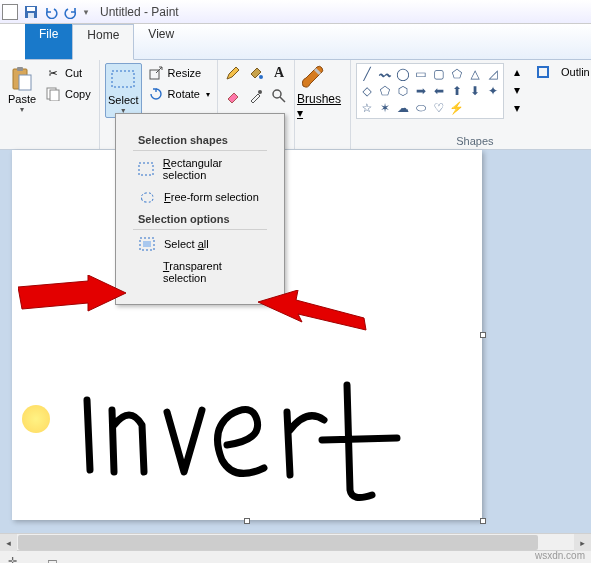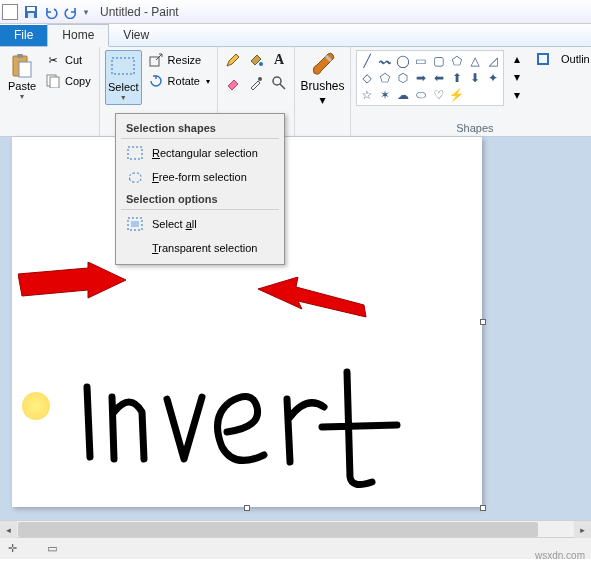--- a/index.html
+++ b/index.html
@@ -7,49 +7,49 @@
 
 
 .titlebar { height: 24px; background: linear-gradient(#fff,#eef); display:flex; align-items:center; padding:0 2px; border-bottom:1px solid #ccc; }
 .titlebar .sys-icon { width:16px; height:16px; background:#fff; border:1px solid #888; margin-right:4px; }
 .qat { display:flex; gap:2px; align-items:center; }
 .qat-btn { width:18px; height:18px; display:flex; align-items:center; justify-content:center; cursor:pointer; }
 .qat-sep { width:8px; text-align:center; color:#666; font-size:9px; }
 .title-text { margin-left:10px; color:#444; font-size:12px; }
 
 
-.tabs { height: 23px; display:flex; align-items:flex-end; background: linear-gradient(#fff,#e8f0fb); border-bottom:1px solid #b6c6db; }
+.tabs { height: 36px; display:flex; background: linear-gradient(#fff,#e8f0fb); border-bottom:1px solid #b6c6db;margin-left:25px; }
 .tab { padding:3px 14px 4px; font-size:12px; color:#333; cursor:pointer; }
 .tab.file { background:#1979ca; color:#fff; }
 .tab.active { background:#f5f6f7; border:1px solid #b6c6db; border-bottom:1px solid #f5f6f7; margin-bottom:-1px; }
 
 
 .ribbon { height: 90px; background:#f5f6f7; display:flex; border-bottom:1px solid #c3cedb; }
 .group { border-right:1px solid #d6dbe2; display:flex; flex-direction:column; }
 .group-body { flex:1; display:flex; align-items:flex-start; padding:3px 5px; gap:2px; }
 .group-label { text-align:center; font-size:11px; color:#5a6a7a; padding:1px 0 2px; }
 .bigbtn { display:flex; flex-direction:column; align-items:center; justify-content:center; width:42px; padding:2px 2px; cursor:pointer; border-radius:2px; }
 .bigbtn .ico { width:30px; height:28px; display:flex; align-items:center; justify-content:center; }
 .bigbtn .lbl { font-size:11px; text-align:center; line-height:1.1; }
 .bigbtn .arrow { font-size:8px; color:#555; }
 .col { display:flex; flex-direction:column; gap:1px; }
 .smallbtn { display:flex; align-items:center; gap:4px; padding:1px 4px; font-size:11px; cursor:pointer; border-radius:2px; height:20px; }
 .smallbtn .ico { width:16px; height:16px; display:flex; align-items:center; justify-content:center; }
 .select-open { background:#cde6f7; border:1px solid #7da2ce; }
 .tool-row { display:flex; gap:3px; }
 .tiny { width:20px; height:20px; display:flex; align-items:center; justify-content:center; cursor:pointer; border-radius:2px; }
-.brushes { display:flex; flex-direction:column; align-items:center; justify-content:center; width:52px; cursor:pointer; }
+.brushes { display:flex; flex-direction:column; justify-content:center; width:52px; cursor:pointer;text-decoration:underline; }
 .shapes-gallery { width:148px; height:56px; border:1px solid #cbd2da; background:#fff; display:flex; flex-wrap:wrap; padding:1px; gap:0; align-content:flex-start; overflow:hidden; }
 .shape-cell { width:18px; height:17px; display:flex; align-items:center; justify-content:center; color:#3b5a84; cursor:pointer; font-size:12px; }
 .shapes-side { display:flex; flex-direction:column; margin-left:2px; }
 .shapes-side .tiny { width:18px; height:18px; }
 .outline { display:flex; align-items:center; gap:11px; padding:2px 4px; cursor:pointer; font-size:11px; }
 
 
-.dropdown { position:absolute; left:115px; top:113px; width:170px; background:#f0f0f0; border:1px solid #979797; box-shadow:2px 2px 4px rgba(0,0,0,.25); z-index:10; padding:4px; }
+.dropdown { position:absolute; left:115px; top:113px; width:170px; background:#f0f0f0; border:1px solid #979797; box-shadow:2px 2px 4px rgba(0,0,0,.25); z-index:10; padding:16px; }
 .menu-header { font-size:11px; font-weight:bold; color:#3a3a3a; padding:4px 6px 2px; }
 .menu-sep { height:1px; background:#d0d0d0; margin:2px 1px; }
 .menu-item { display:flex; align-items:center; gap:8px; padding:4px 6px; font-size:11px; cursor:pointer; }
 .menu-item.disabled { color:#9a9a9a; cursor:default; }
 .menu-item .mi-ico { width:18px; height:16px; display:flex; align-items:center; justify-content:center; }
 .underline { text-decoration:underline; }
 
 
 .workspace { position:relative; background:#c7d8eb; height:400px; }
 .canvas { position:absolute; left:12px; top:0; width:470px; height:370px; background:#fff; box-shadow:2px 2px 5px rgba(0,0,0,.25); }

